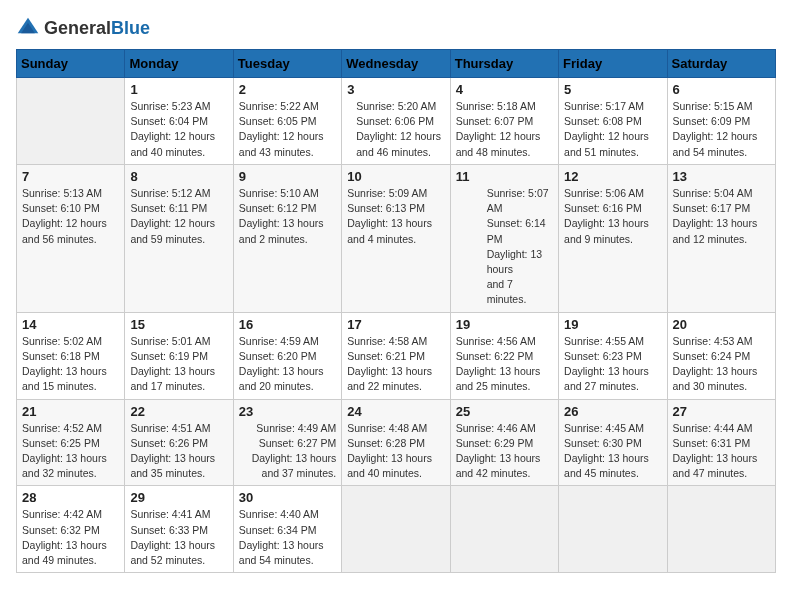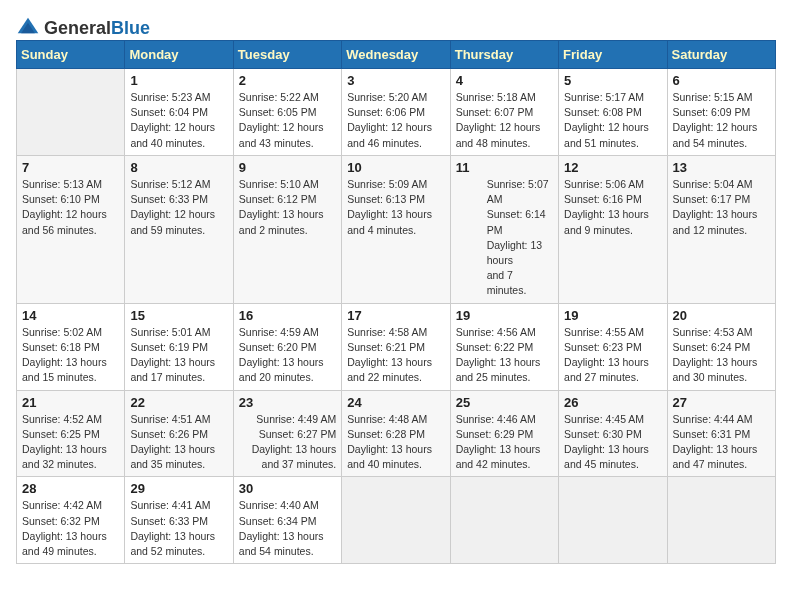--- a/index.html
+++ b/index.html
@@ -7,21 +7,21 @@
       font-family: Arial, sans-serif;
       background: #fff;
       width: 792px;
       min-height: 612px;
       padding: 16px;
     }
     .header-area {
       display: flex;
       justify-content: space-between;
       align-items: flex-start;
-      margin-bottom: 0;
+      margin-bottom: 9px;
     }
     .logo {
       display: flex;
       align-items: center;
       gap: 4px;
     }
     .logo-text-general {
       font-size: 18px;
       font-weight: bold;
       color: #333;
@@ -47,21 +47,21 @@
       font-size: 16px;
       color: #555;
     }
     .calendar {
       width: 100%;
       border-collapse: collapse;
       border: 1px solid #ccc;
     }
     .calendar th {
       background-color: #2271b3;
-      color: #fef9c3;
+      color: #000000;
       padding: 6px 4px;
       font-size: 13px;
       text-align: left;
       border: 1px solid #1a5a9a;
     }
     .calendar td {
       vertical-align: top;
       padding: 4px 5px;
       border: 1px solid #ccc;
       width: 14.28%;
@@ -125,21 +125,21 @@
         </td>
         <td>
           <div class="day-number">2</div>
           <div class="day-info" style="white-space: pre-line;">Sunrise: 5:22 AM
 Sunset: 6:05 PM
 Daylight: 12 hours
 and 43 minutes.</div>
         </td>
         <td>
           <div class="day-number">3</div>
-          <div class="day-info" style="white-space: pre-line;">Sunrise: 5:20 AM
+          <div class="day-info" style="white-space: pre-line; margin-left: 9px;">Sunrise: 5:20 AM
 Sunset: 6:06 PM
 Daylight: 12 hours
 and 46 minutes.</div>
         </td>
         <td>
           <div class="day-number">4</div>
           <div class="day-info" style="white-space: pre-line;">Sunrise: 5:18 AM
 Sunset: 6:07 PM
 Daylight: 12 hours
 and 48 minutes.</div>
@@ -163,21 +163,21 @@
         <td>
           <div class="day-number">7</div>
           <div class="day-info" style="white-space: pre-line;">Sunrise: 5:13 AM
 Sunset: 6:10 PM
 Daylight: 12 hours
 and 56 minutes.</div>
         </td>
         <td>
           <div class="day-number">8</div>
           <div class="day-info" style="white-space: pre-line;">Sunrise: 5:12 AM
-Sunset: 6:33 PM
+Sunset: 6:11 PM
 Daylight: 12 hours
 and 59 minutes.</div>
         </td>
         <td>
           <div class="day-number">9</div>
           <div class="day-info" style="white-space: pre-line;">Sunrise: 5:10 AM
 Sunset: 6:12 PM
 Daylight: 13 hours
 and 2 minutes.</div>
         </td>

